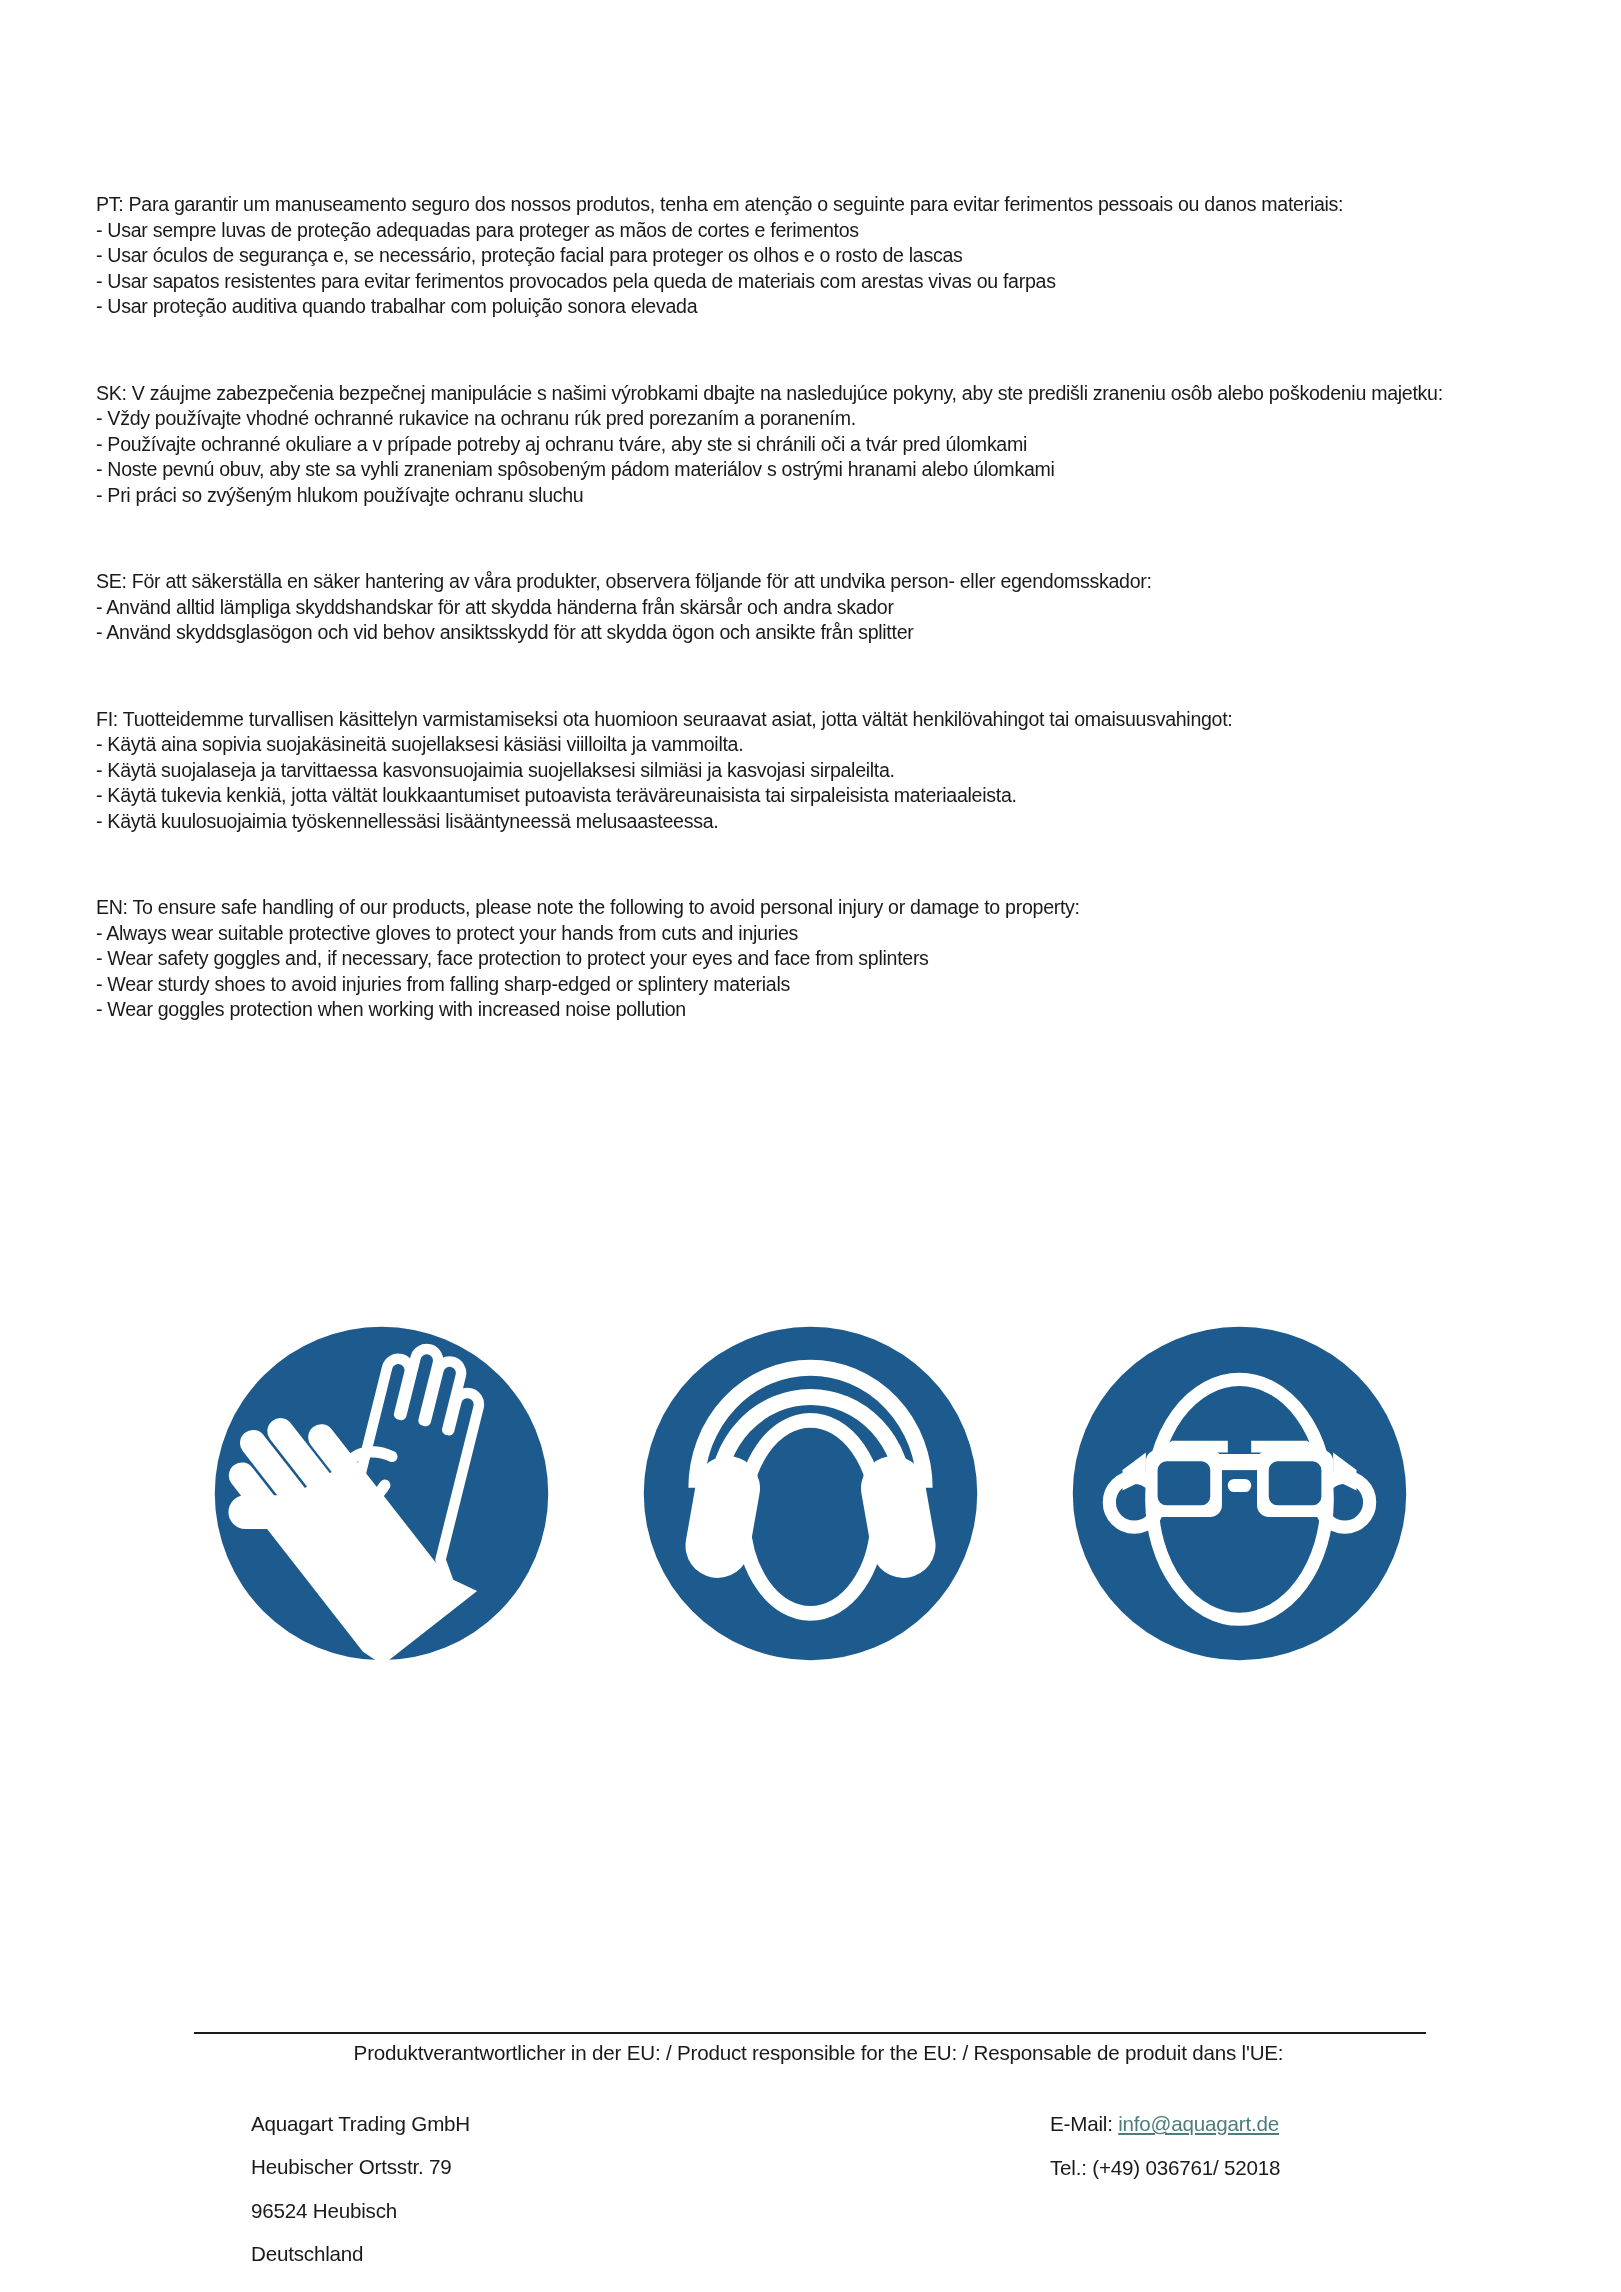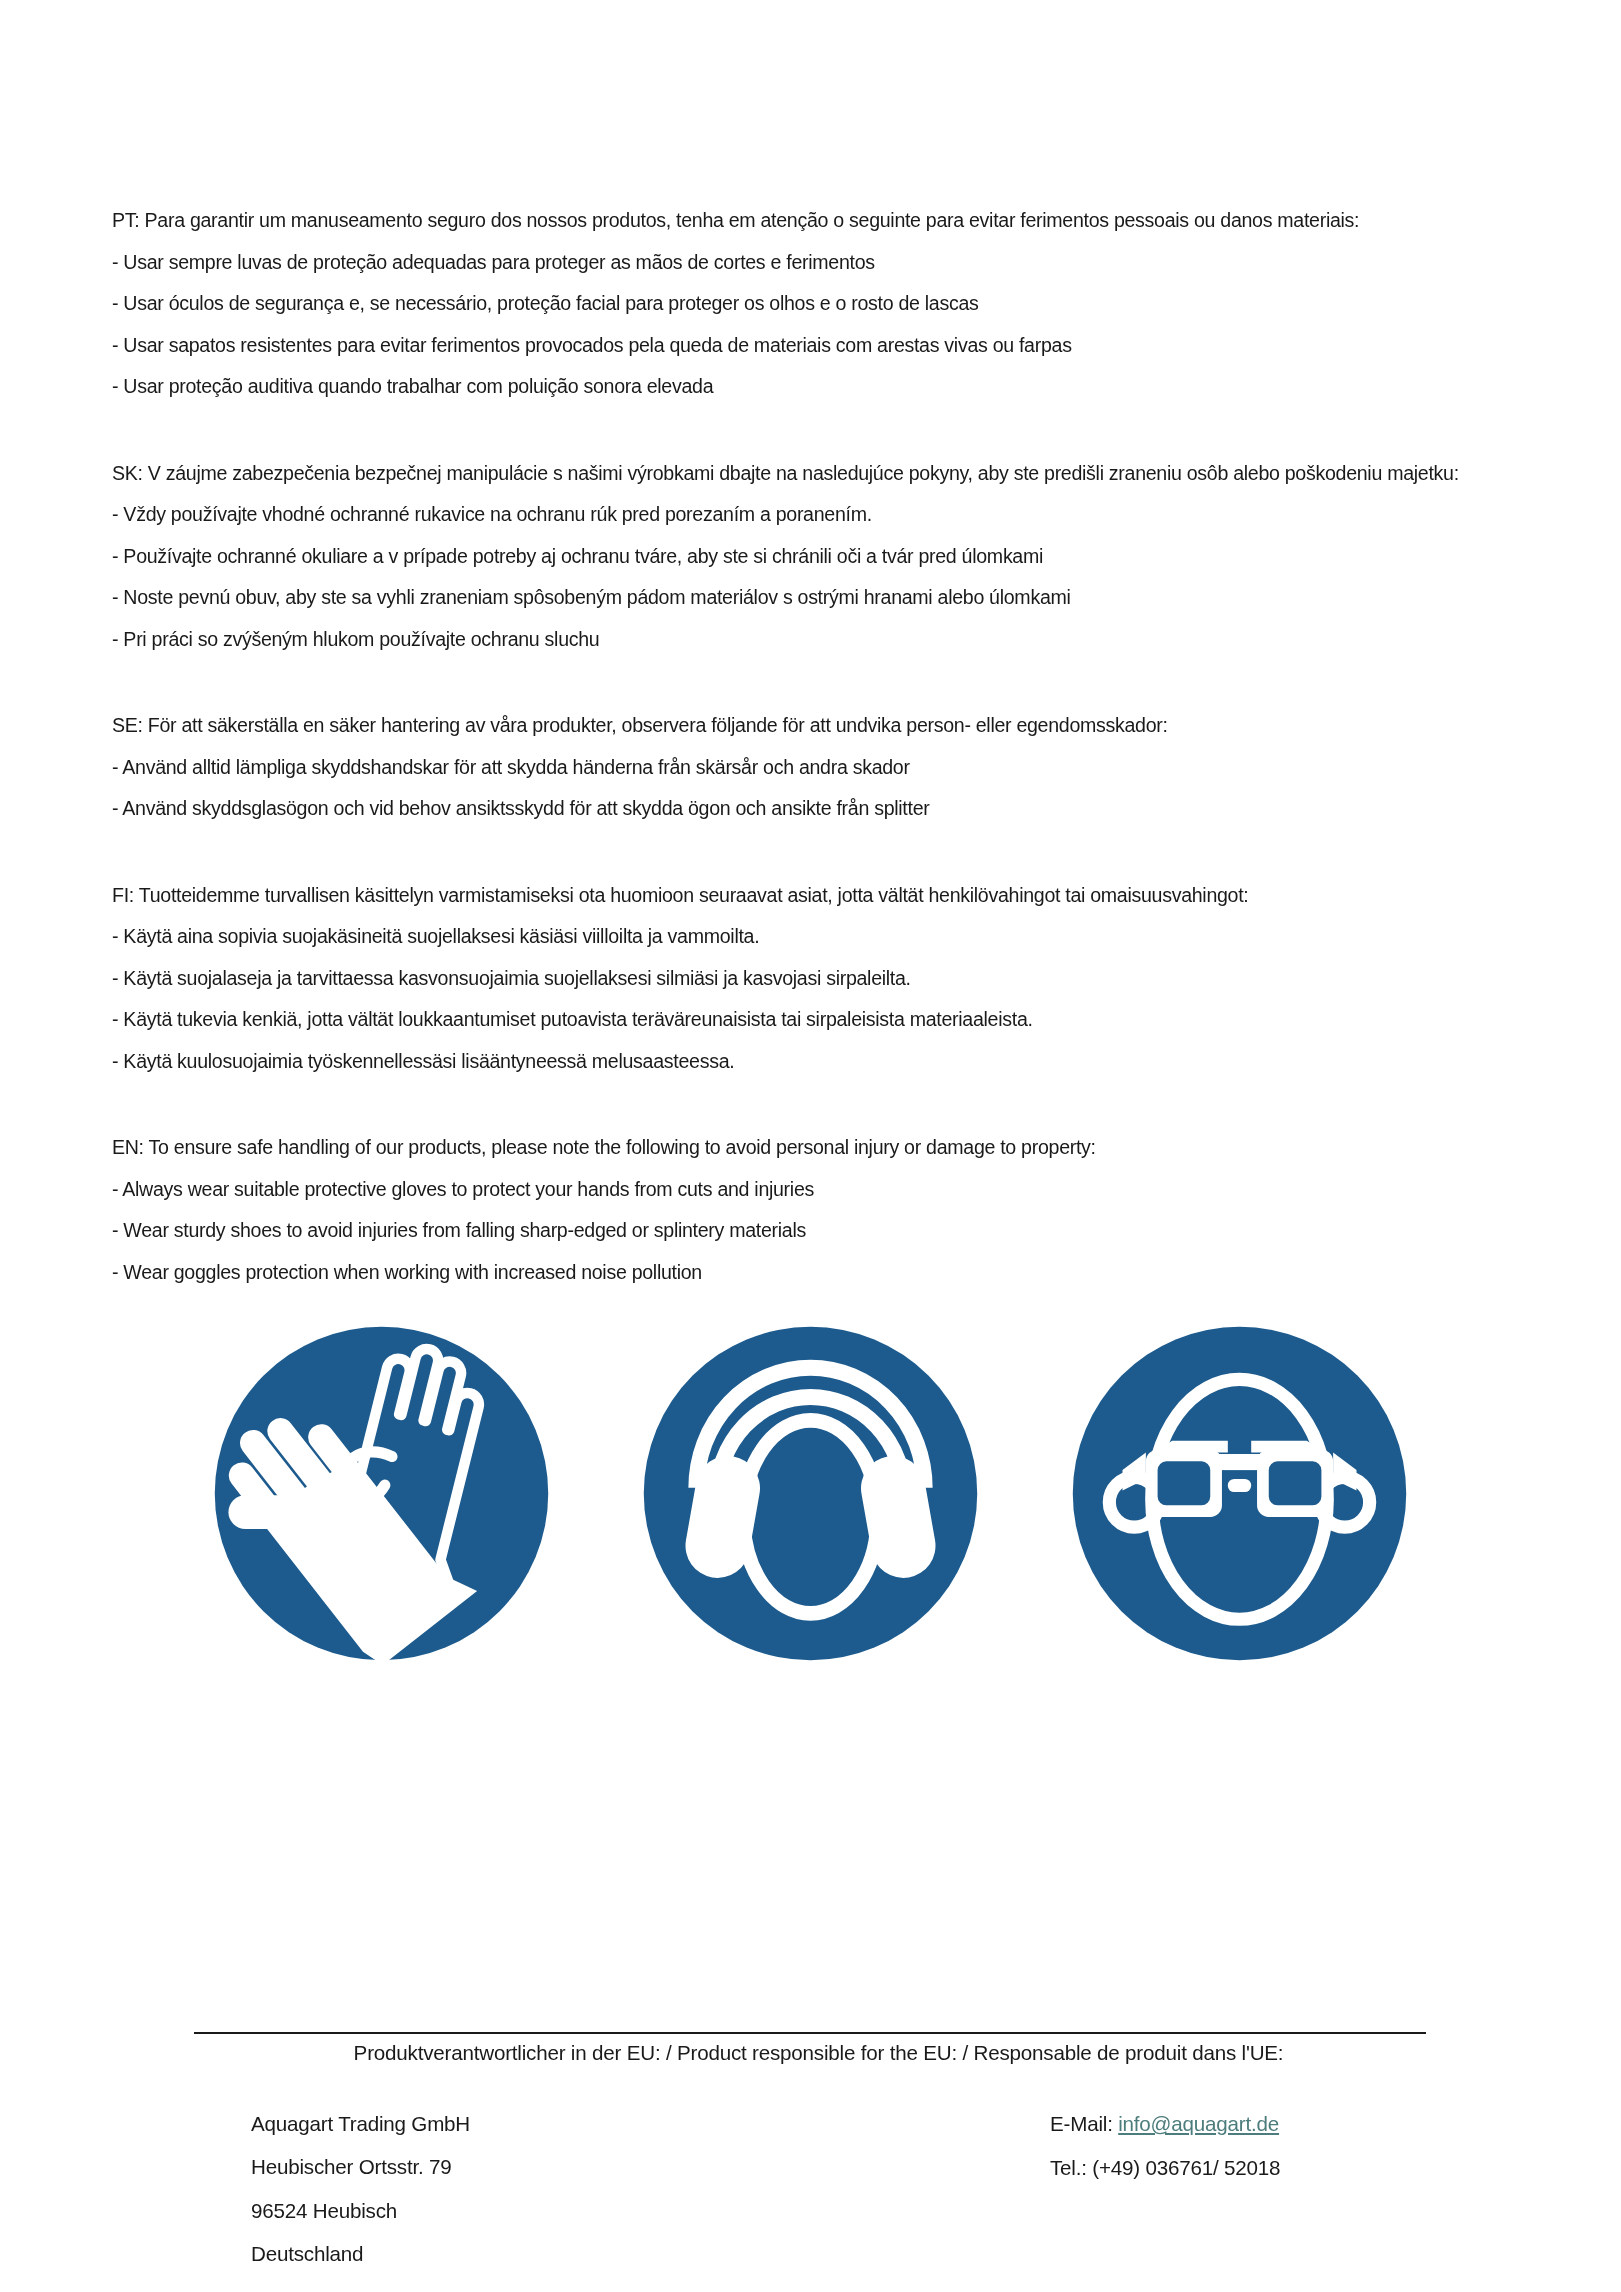--- a/index.html
+++ b/index.html
@@ -11,21 +11,21 @@
     overflow:hidden;
     font-family:"Liberation Sans", sans-serif;
     color:#1a1a1a;
   }
   .text-block{
     position:absolute;
     top:192px;left:96px;right:39px;
   }
   .lang{margin:0 0 61px 0;}
   .lang p{
-    margin:16px;
+    margin:0;
     font-size:19.6px;
     line-height:25.5px;
     letter-spacing:-0.3px;
     white-space:nowrap;
   }
   .picto-row{
     position:absolute;
     top:1318px;left:0;right:0;
     display:flex;
     justify-content:center;
@@ -96,20 +96,21 @@
       <p>FI: Tuotteidemme turvallisen käsittelyn varmistamiseksi ota huomioon seuraavat asiat, jotta vältät henkilövahingot tai omaisuusvahingot:</p>
       <p>- Käytä aina sopivia suojakäsineitä suojellaksesi käsiäsi viilloilta ja vammoilta.</p>
       <p>- Käytä suojalaseja ja tarvittaessa kasvonsuojaimia suojellaksesi silmiäsi ja kasvojasi sirpaleilta.</p>
       <p>- Käytä tukevia kenkiä, jotta vältät loukkaantumiset putoavista teräväreunaisista tai sirpaleisista materiaaleista.</p>
       <p>- Käytä kuulosuojaimia työskennellessäsi lisääntyneessä melusaasteessa.</p>
     </section>
 
     <section class="lang">
       <p>EN: To ensure safe handling of our products, please note the following to avoid personal injury or damage to property:</p>
       <p>- Always wear suitable protective gloves to protect your hands from cuts and injuries</p>
+      <p>- Wear safety goggles and, if necessary, face protection to protect your eyes and face from splinters</p>
       <p>- Wear sturdy shoes to avoid injuries from falling sharp-edged or splintery materials</p>
       <p>- Wear goggles protection when working with increased noise pollution</p>
     </section>
 
   </div>
 
   <div class="picto-row">
 
     <div class="picto">
       <svg viewBox="0 0 120 120" xmlns="http://www.w3.org/2000/svg">

